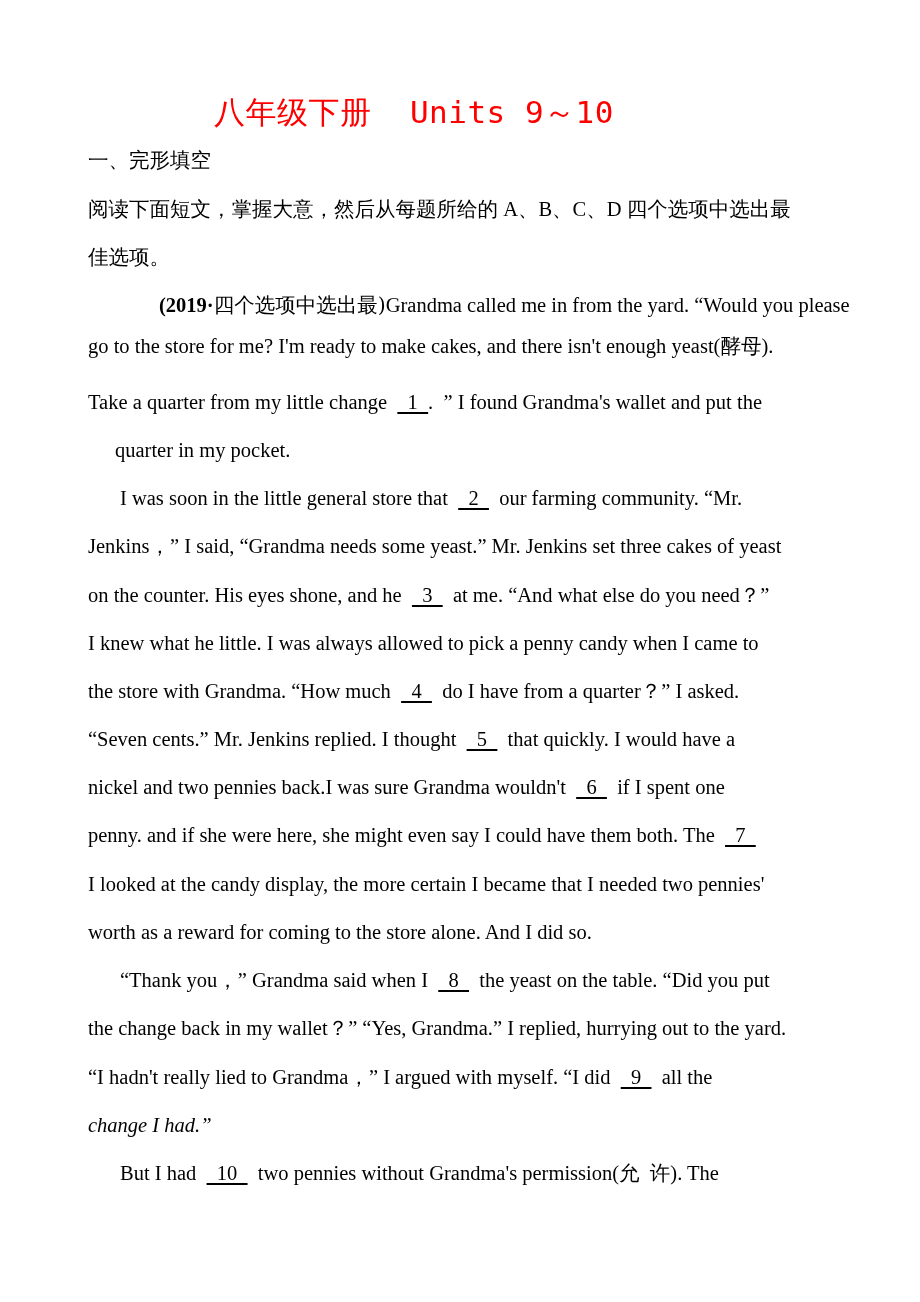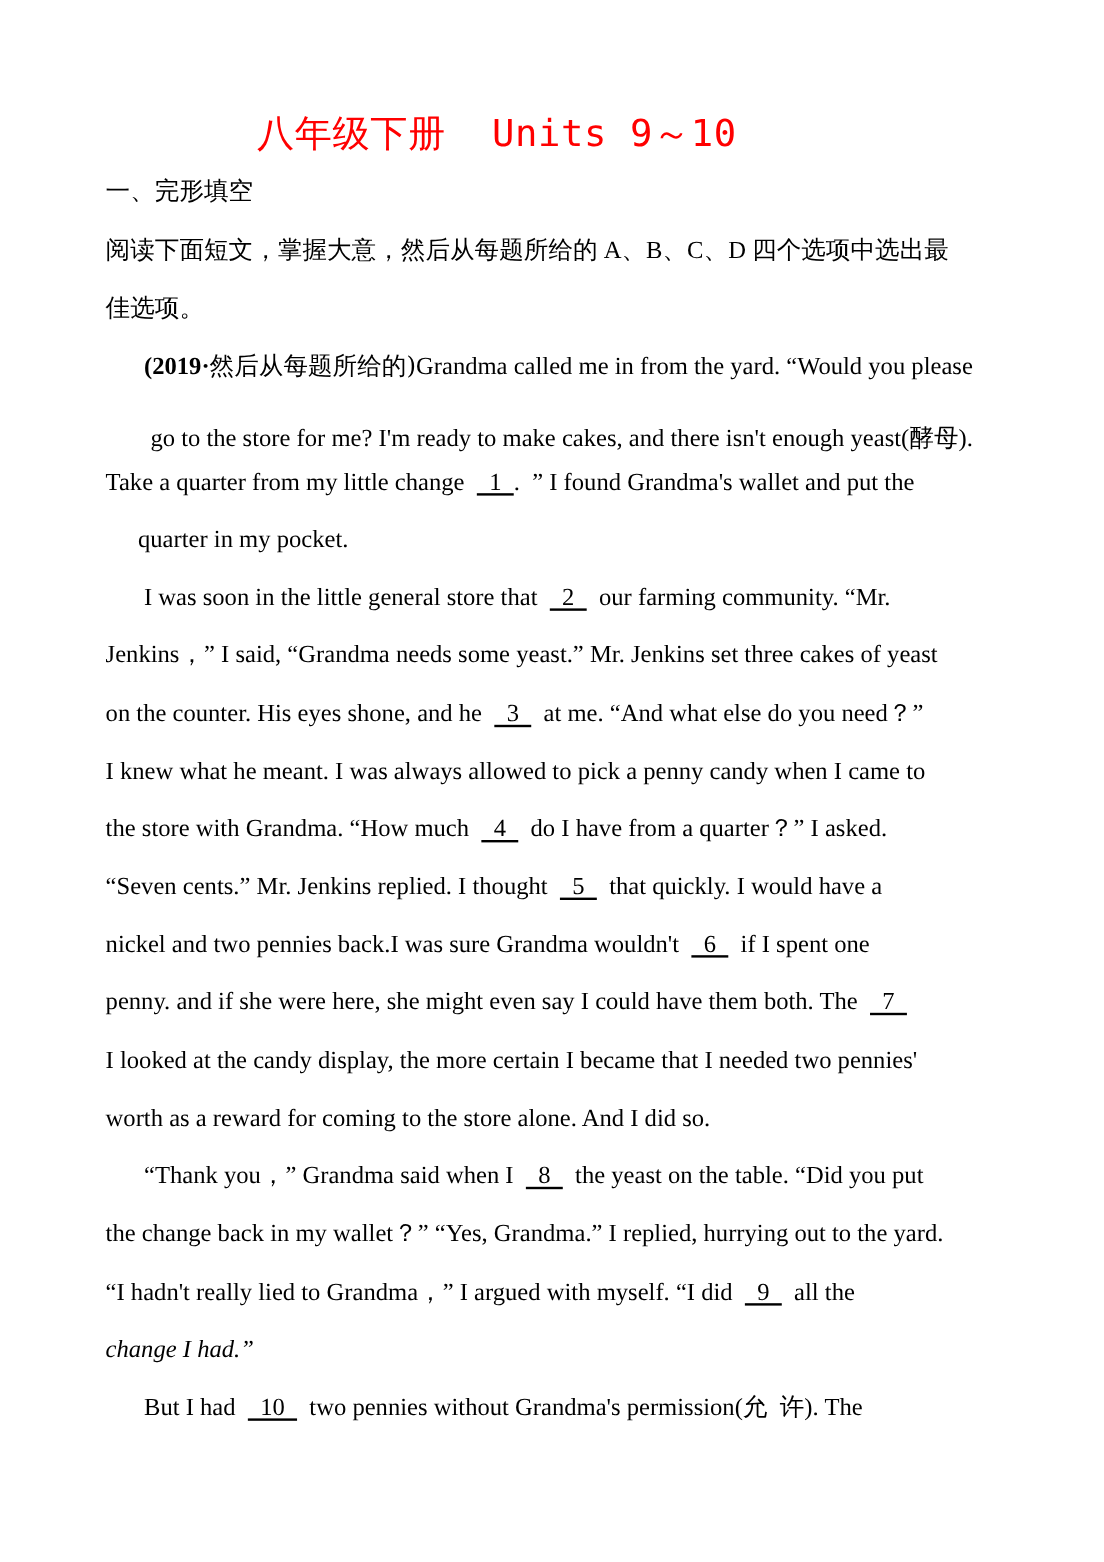--- a/index.html
+++ b/index.html
@@ -39,21 +39,21 @@
     .line {
       position: absolute;
       left: 88px;
       width: 760px;
       height: 48px;
       line-height: 48px;
       font-size: 20.5px;
       white-space: pre;
     }
     .line.indent { left: 120px; }
-    .bold { font-weight: bold; }
+    .bold { font-weight: bold; margin-left: 39px; }
     .blank {
       display: inline-block;
       text-decoration: underline;
       text-underline-offset: 3px;
       white-space: pre;
     }
     .cjk {
       font-family: "DejaVu Serif", "Liberation Serif", serif;
     }
   </style>
@@ -62,35 +62,35 @@
 
 <div class="page">
 
   <div class="title">八年级下册  Units 9～10</div>
 
   <div class="line" style="top:185px;">阅读下面短文，掌握大意，然后从每题所给的 A、B、C、D 四个选项中选出最</div>
 
   <div class="line" style="top:136px;">一、完形填空</div>
   <div class="line" style="top:233px;">佳选项。</div>
 
-  <div class="line indent" style="top:281px;"><span class="bold">(2019·</span><span class="cjk">然后从每题所给的)</span><span>Grandma called me in from the yard. “Would you please</span></div>
+  <div class="line indent" style="top:281px;"><span class="bold">(2019·</span><span class="cjk">四个选项中选出最)</span><span>Grandma called me in from the yard. “Would you please</span></div>
 
-  <div class="line" style="top:342px;text-align:center;">go to the store for me? I'm ready to make cakes, and there isn't enough yeast(酵母).</div>
+  <div class="line" style="top:322px;">go to the store for me? I'm ready to make cakes, and there isn't enough yeast(酵母).</div>
 
   <div class="line" style="top:378px;"><span>Take a quarter from my little change  </span><span class="blank">  1  </span><span>.  ” I found Grandma's wallet and put the</span></div>
 
   <div class="line" style="top:426px;margin-left:27px;">quarter in my pocket.</div>
 
   <div class="line indent" style="top:474px;"><span>I was soon in the little general store that  </span><span class="blank">  2  </span><span>  our farming community. “Mr.</span></div>
 
   <div class="line" style="top:522px;">Jenkins，” I said, “Grandma needs some yeast.” Mr. Jenkins set three cakes of yeast</div>
 
   <div class="line" style="top:571px;"><span>on the counter. His eyes shone, and he  </span><span class="blank">  3  </span><span>  at me. “And what else do you need？”</span></div>
 
-  <div class="line" style="top:619px;">I knew what he meant. I was always allowed to pick a penny candy when I came to</div>
+  <div class="line" style="top:619px;">I knew what he little. I was always allowed to pick a penny candy when I came to</div>
 
   <div class="line" style="top:667px;"><span>the store with Grandma. “How much  </span><span class="blank">  4  </span><span>  do I have from a quarter？” I asked.</span></div>
 
   <div class="line" style="top:715px;"><span>“Seven cents.” Mr. Jenkins replied. I thought  </span><span class="blank">  5  </span><span>  that quickly. I would have a</span></div>
 
   <div class="line" style="top:763px;"><span>nickel and two pennies back.I was sure Grandma wouldn't  </span><span class="blank">  6  </span><span>  if I spent one</span></div>
 
   <div class="line" style="top:811px;"><span>penny. and if she were here, she might even say I could have them both. The  </span><span class="blank">  7  </span></div>
 
   <div class="line" style="top:908px;">worth as a reward for coming to the store alone. And I did so.</div>

